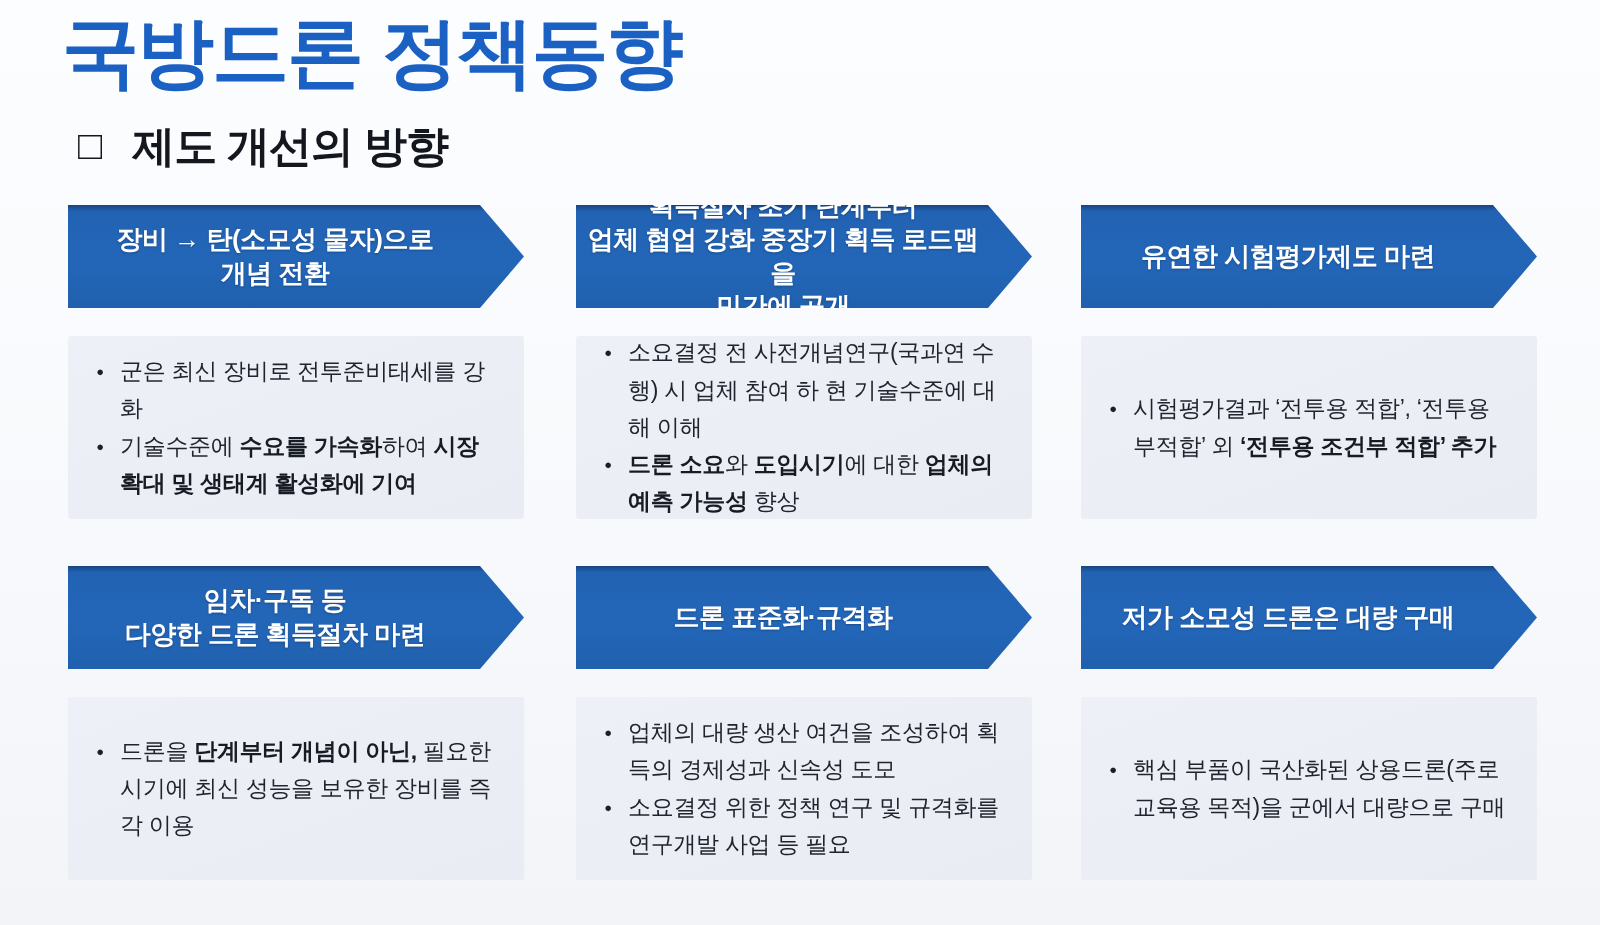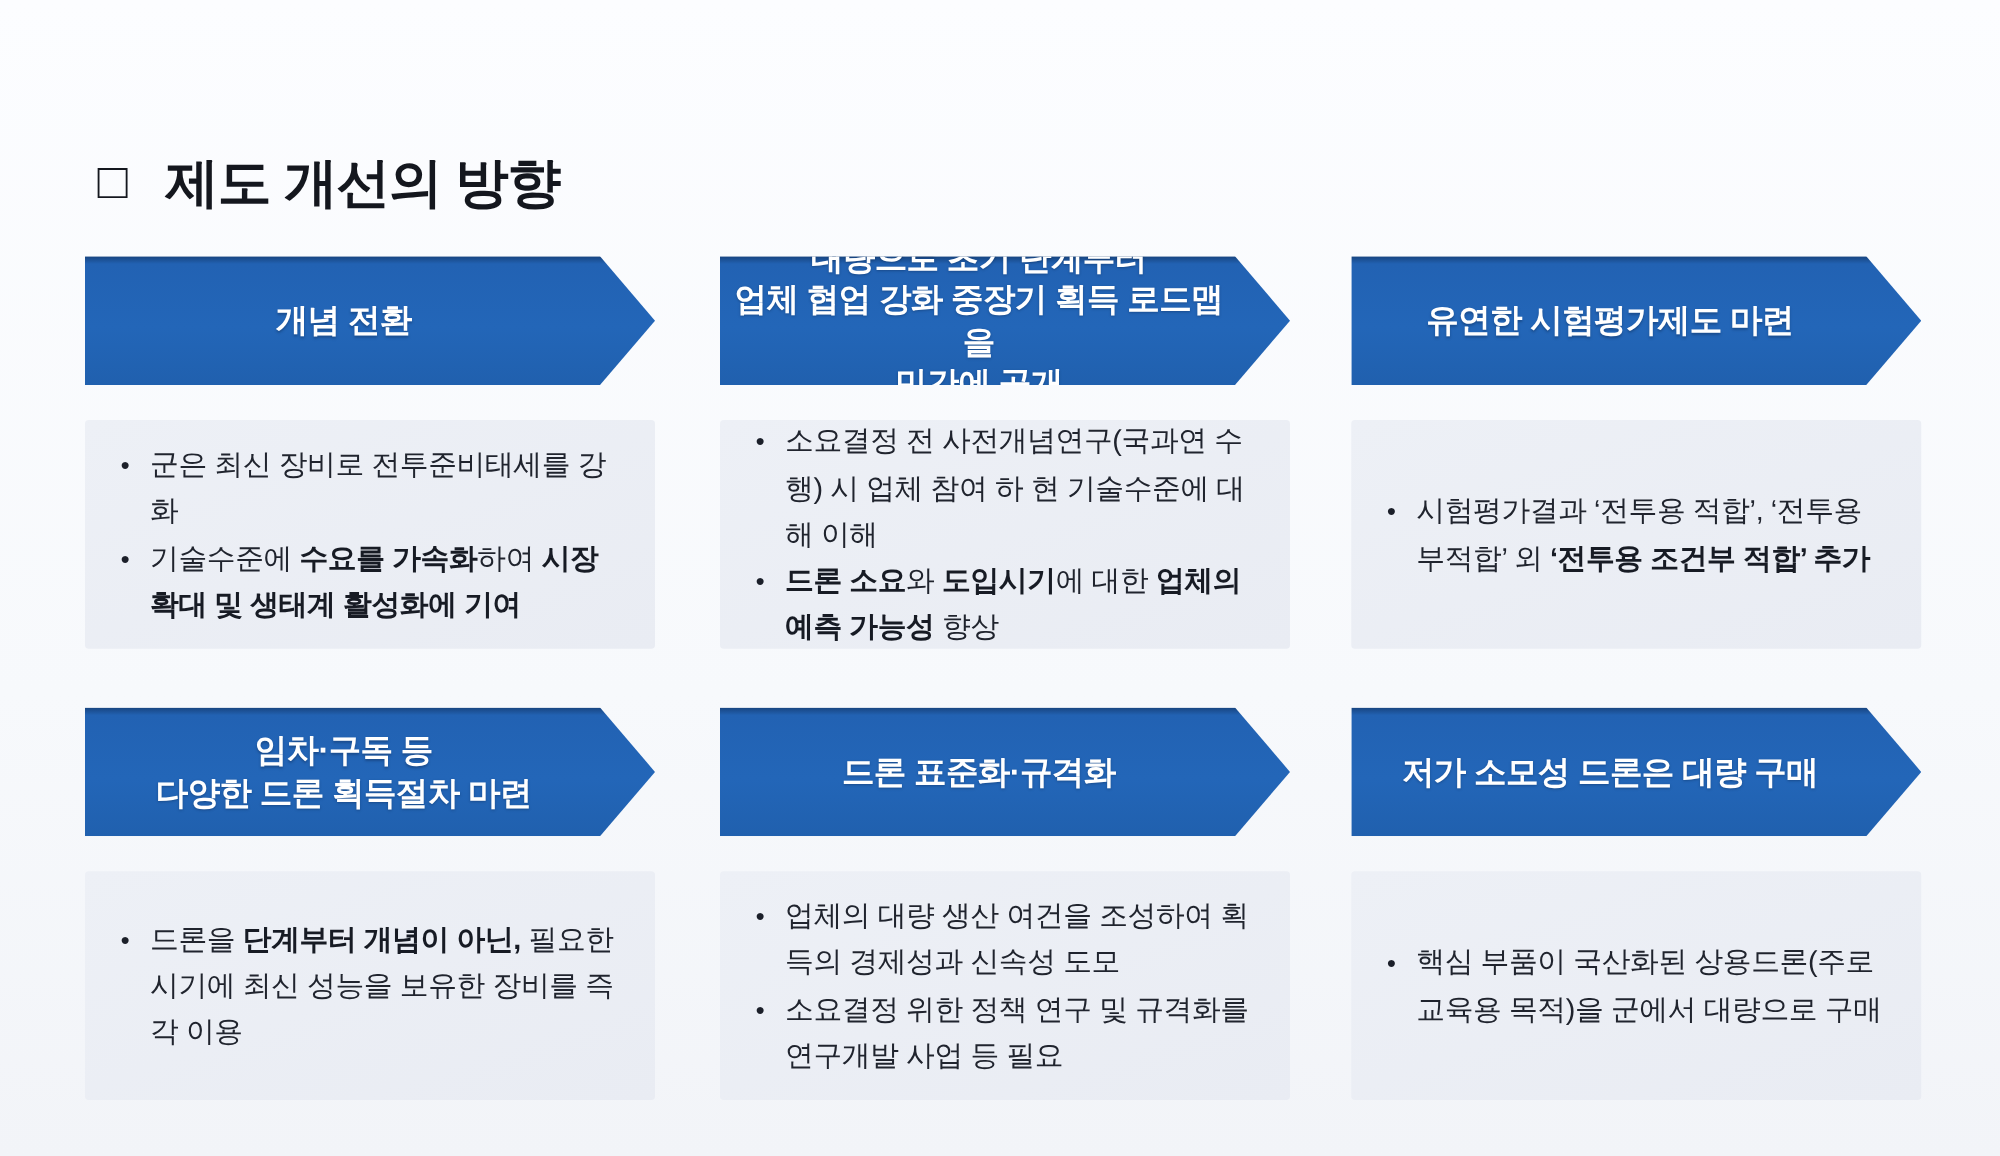--- a/index.html
+++ b/index.html
@@ -77,45 +77,47 @@
     font-size:53px;
     color:rgba(105,105,115,0.22);
     pointer-events:none;
     z-index:5;
   }
 </style>
 </head>
 <body>
 
 <div class="page">
+  <h1 class="page-title">국방드론 정책동향</h1>
 
   <div class="section-heading">
     <span class="square-bullet">□</span>
     <span class="section-heading-text">제도 개선의 방향</span>
   </div>
 
   <div id="cards-root">
       <div class="card" style="left: 68px; top: 205px;">
         <div class="banner">
+          <div>장비 → 탄(소모성 물자)으로</div>
           <div>개념 전환</div>
         </div>
         <div class="content-box">
           <div class="bullet-item">
             <span class="bullet-dot">●</span>
             <span class="bullet-text"><span>군은 최신 장비로 전투준비태세를 강화</span></span>
           </div>
           <div class="bullet-item">
             <span class="bullet-dot">●</span>
             <span class="bullet-text"><span>기술수준에 </span><b>수요를 가속화</b><span>하여 </span><b>시장 확대 및 생태계 활성화에 기여</b></span>
           </div>
         </div>
       </div>
       <div class="card" style="left: 576px; top: 205px;">
         <div class="banner">
-          <div>대량으로 초기 단계부터</div>
+          <div>획득절차 초기 단계부터</div>
           <div>업체 협업 강화 중장기 획득 로드맵을</div>
           <div>민간에 공개</div>
         </div>
         <div class="content-box">
           <div class="bullet-item">
             <span class="bullet-dot">●</span>
             <span class="bullet-text"><span>소요결정 전 사전개념연구(국과연 수행) 시 업체 참여 하 현 기술수준에 대해 이해</span></span>
           </div>
           <div class="bullet-item">
             <span class="bullet-dot">●</span>

